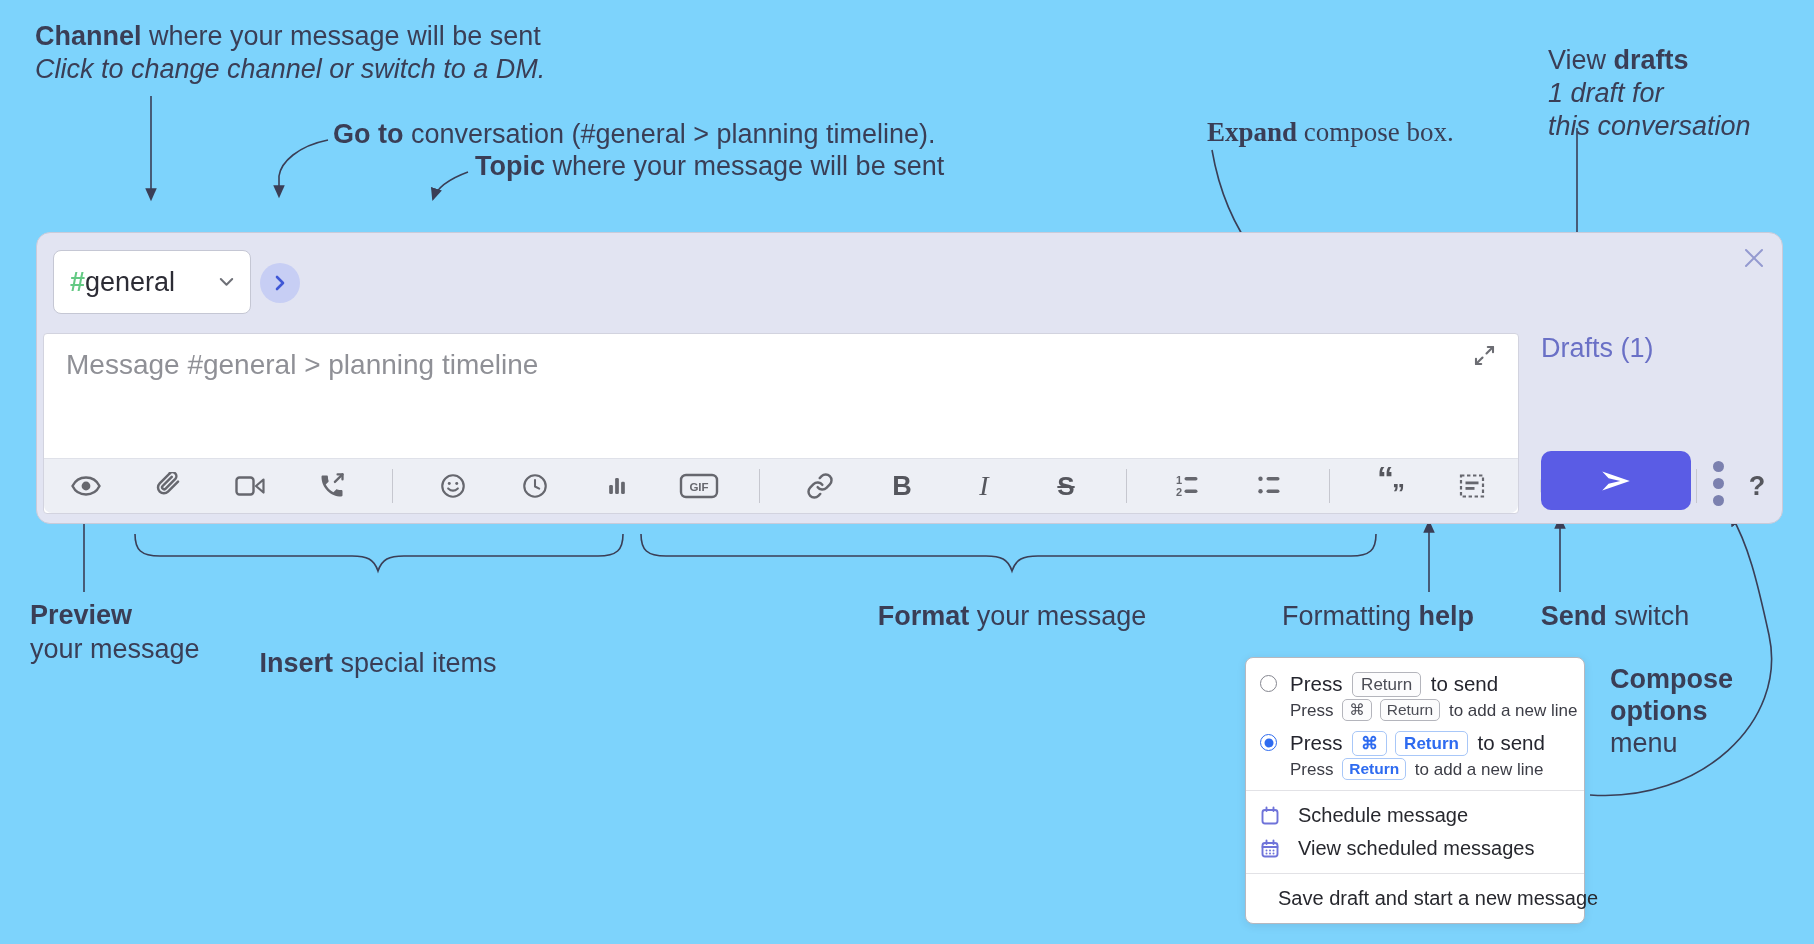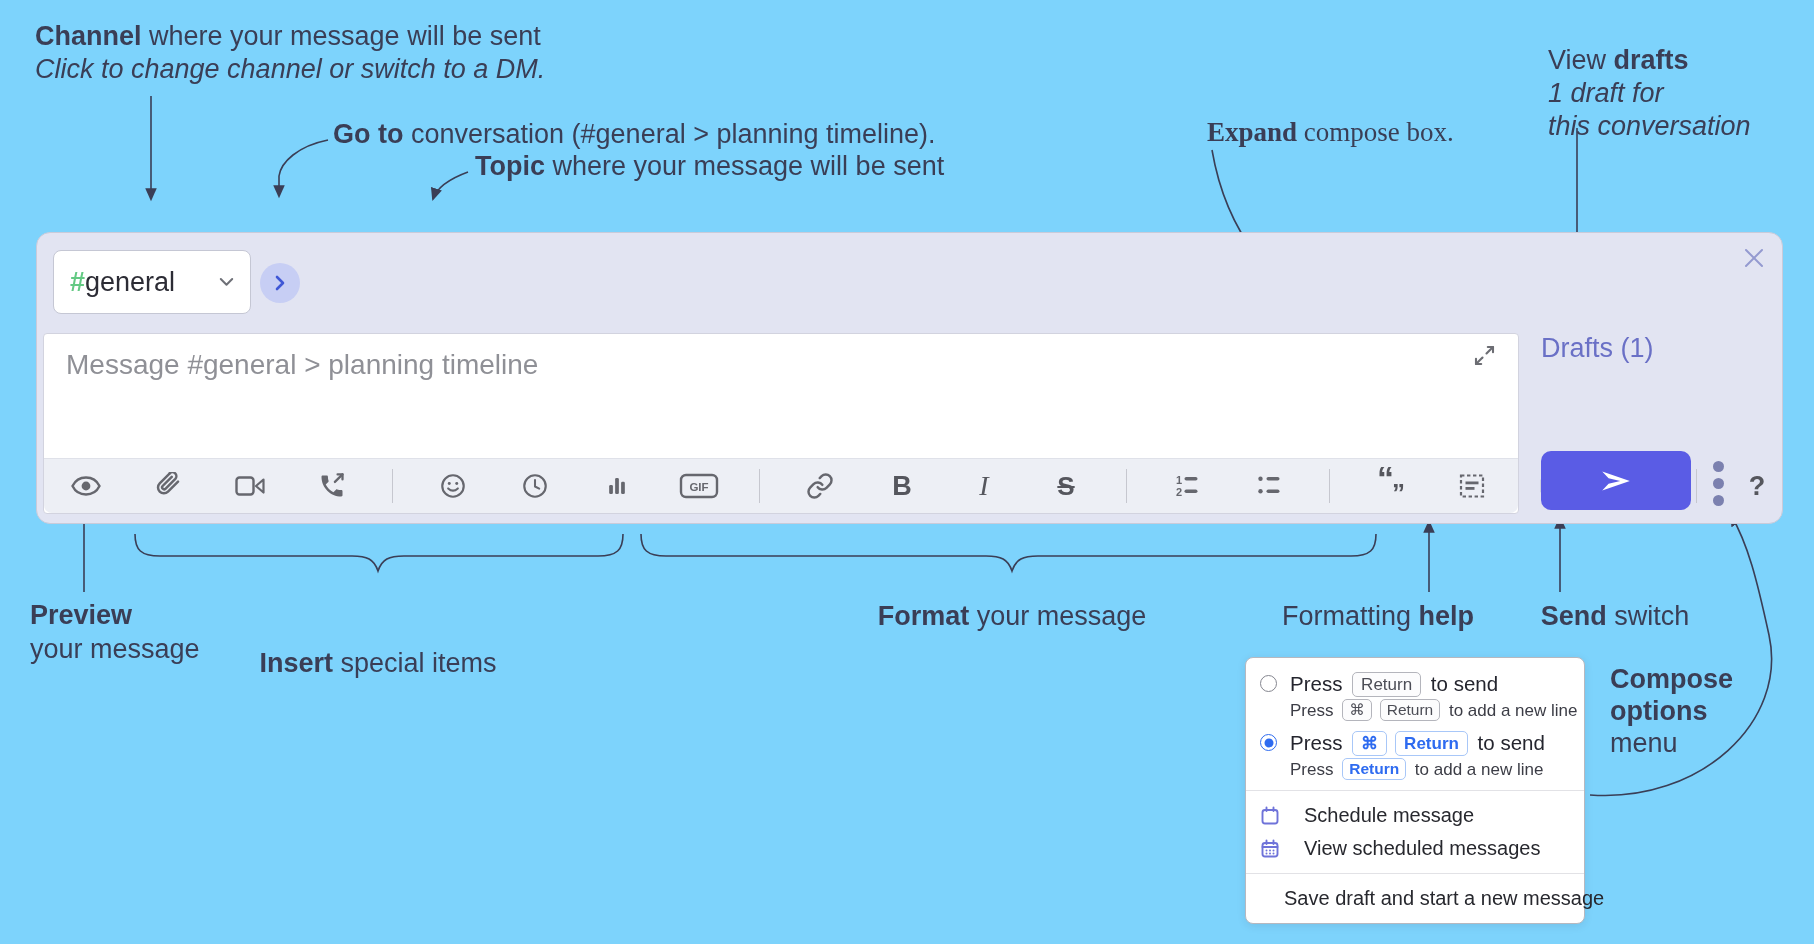--- a/index.html
+++ b/index.html
@@ -64,21 +64,21 @@
   .radio{position:absolute;left:0;top:5px;width:17px;height:17px;border-radius:50%;box-sizing:border-box;
          border:1.5px solid #85868f;background:#fff;}
   .radio.sel{border-color:#2e6bf0;}
   .radio.sel::after{content:"";position:absolute;left:50%;top:50%;width:9px;height:9px;border-radius:50%;
          background:#2e6bf0;transform:translate(-50%,-50%);}
   .kbd{display:inline-block;border:1px solid #b4b5bc;border-radius:5px;background:#fcfcfd;color:#4c4d56;
        font-size:17px;line-height:23px;padding:0 8px;margin:0 4px;vertical-align:1px;}
   .kbd.small{font-size:15.5px;line-height:20px;padding:0 6px;}
   .kbd.blue{border-color:#a8c7f8;color:#2e6bf0;font-weight:700;background:#fff;}
   .mdiv{height:1px;background:#e2e2e6;margin:8px -14px;}
-  .mitem{display:flex;align-items:center;gap:24px;height:33px;font-size:20px;color:#27282e;white-space:nowrap;}
+  .mitem{display:flex;align-items:center;gap:18px;height:33px;font-size:20px;color:#27282e;white-space:nowrap;}
 </style>
 </head>
 <body>
 
 <div class="canvas">
 
   <svg class="overlay">
     <defs>
       <marker id="ah" viewBox="0 0 10 10" refX="7.5" refY="5" markerWidth="9" markerHeight="9" orient="auto-start-reverse">
         <path d="M0,1 L9,5 L0,9 z" fill="#3a3e56"></path>

